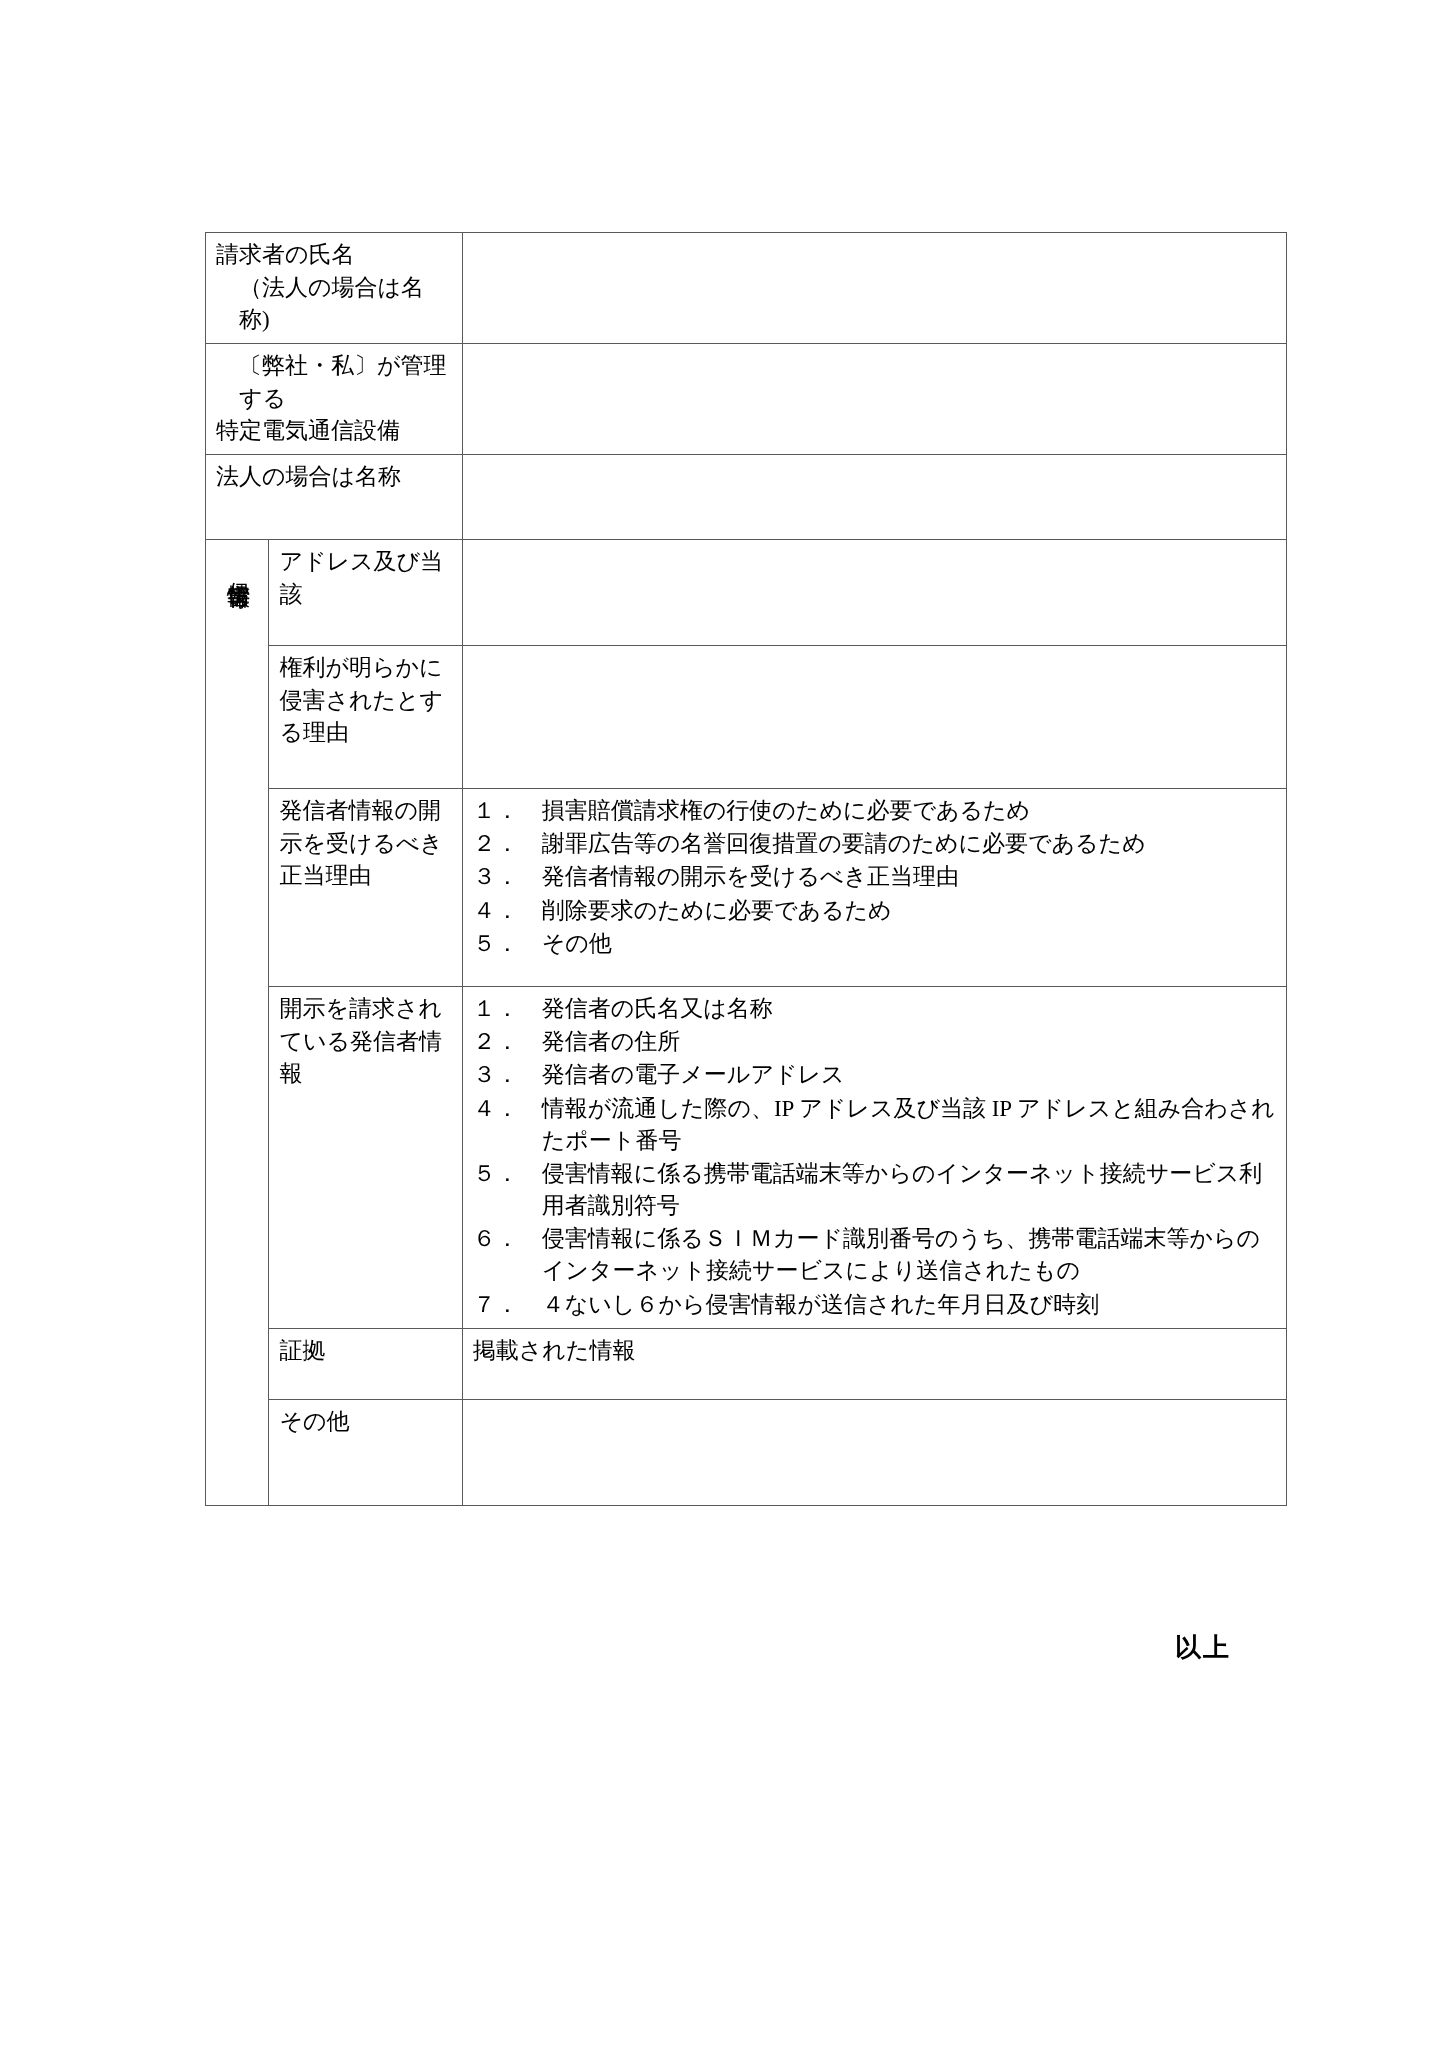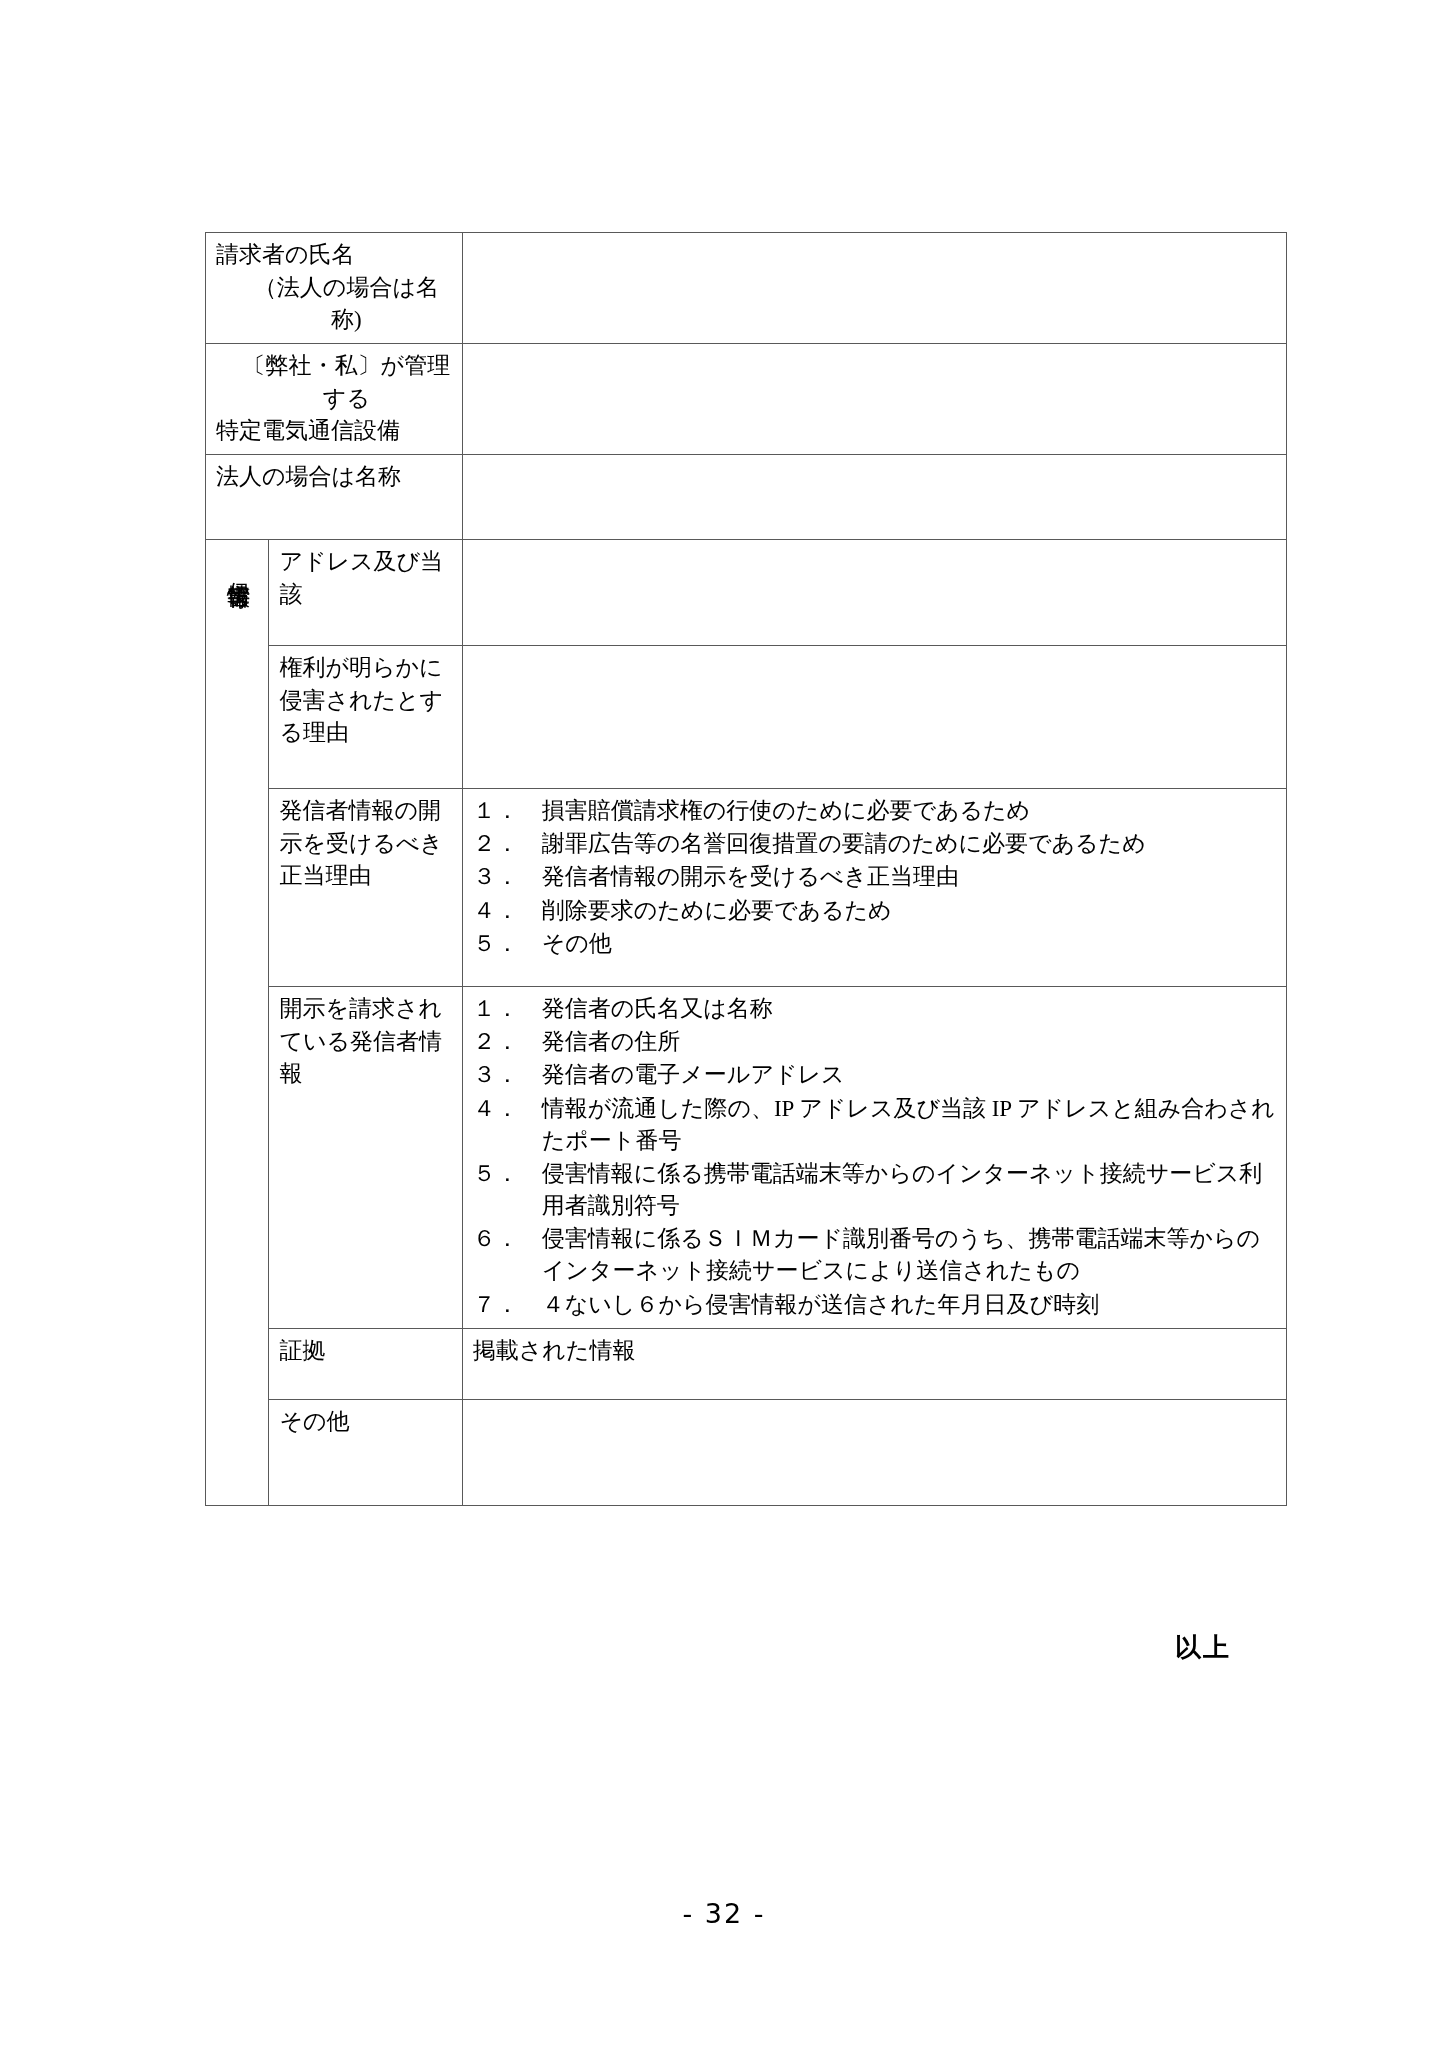--- a/index.html
+++ b/index.html
@@ -86,21 +86,21 @@
     text-indent: 0;
   }
   .num-list li .num {
     position: absolute;
     left: 0;
     top: 0;
     width: 2.7em;
     text-align: left;
   }
 
-  .plain-line { font-size: 23px; line-height: 1.42; text-align: center; }
+  .plain-line { font-size: 23px; line-height: 1.42; }
 
   
   .closing {
     position: absolute;
     left: 1175px;
     top: 1630px;
     font-size: 26px;
     font-weight: bold;
     letter-spacing: 2px;
     font-family: "DejaVu Sans", "Liberation Sans", sans-serif;
@@ -225,15 +225,14 @@
         <td class="h-r9">
           <span class="plain-line">その他</span>
         </td>
         <td class="h-r9"></td>
       </tr>
 
     </tbody>
   </table>
 
   <div class="closing">以上</div>
-  <div class="page-number">- 32 -</div>
 
 </div>
 
 </body></html>

